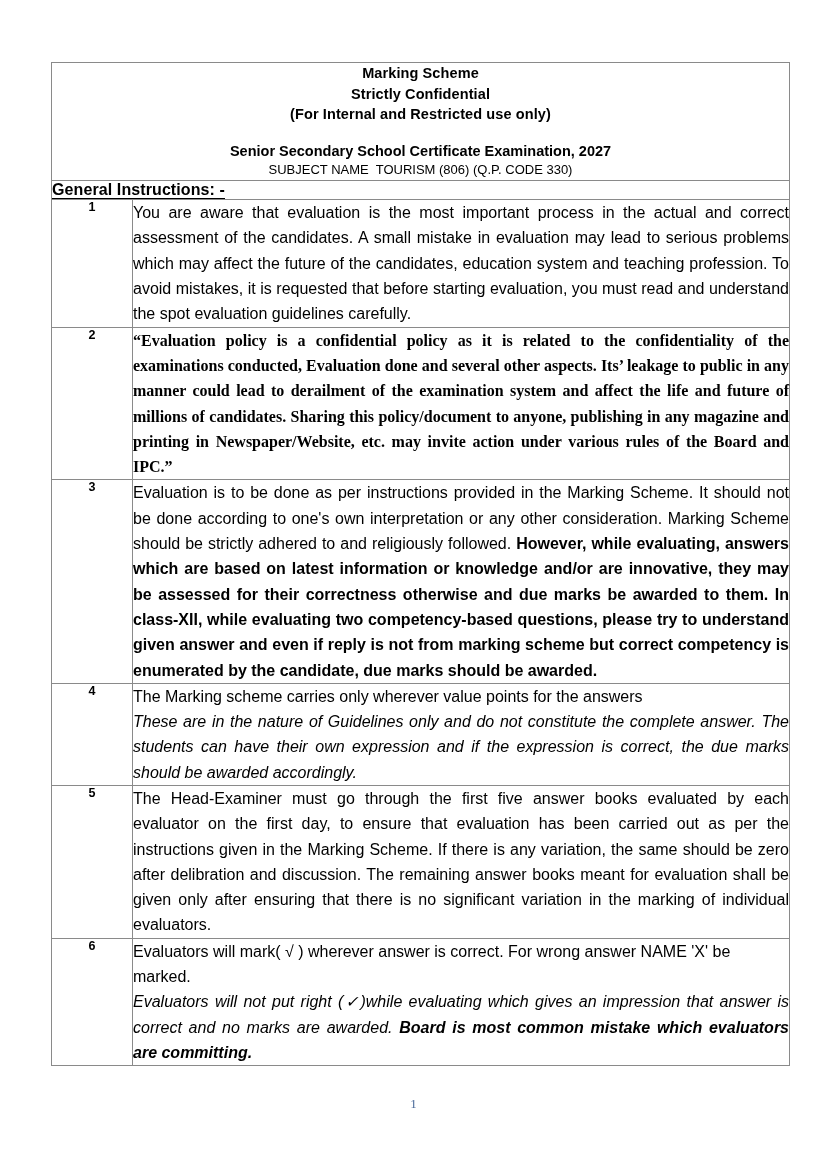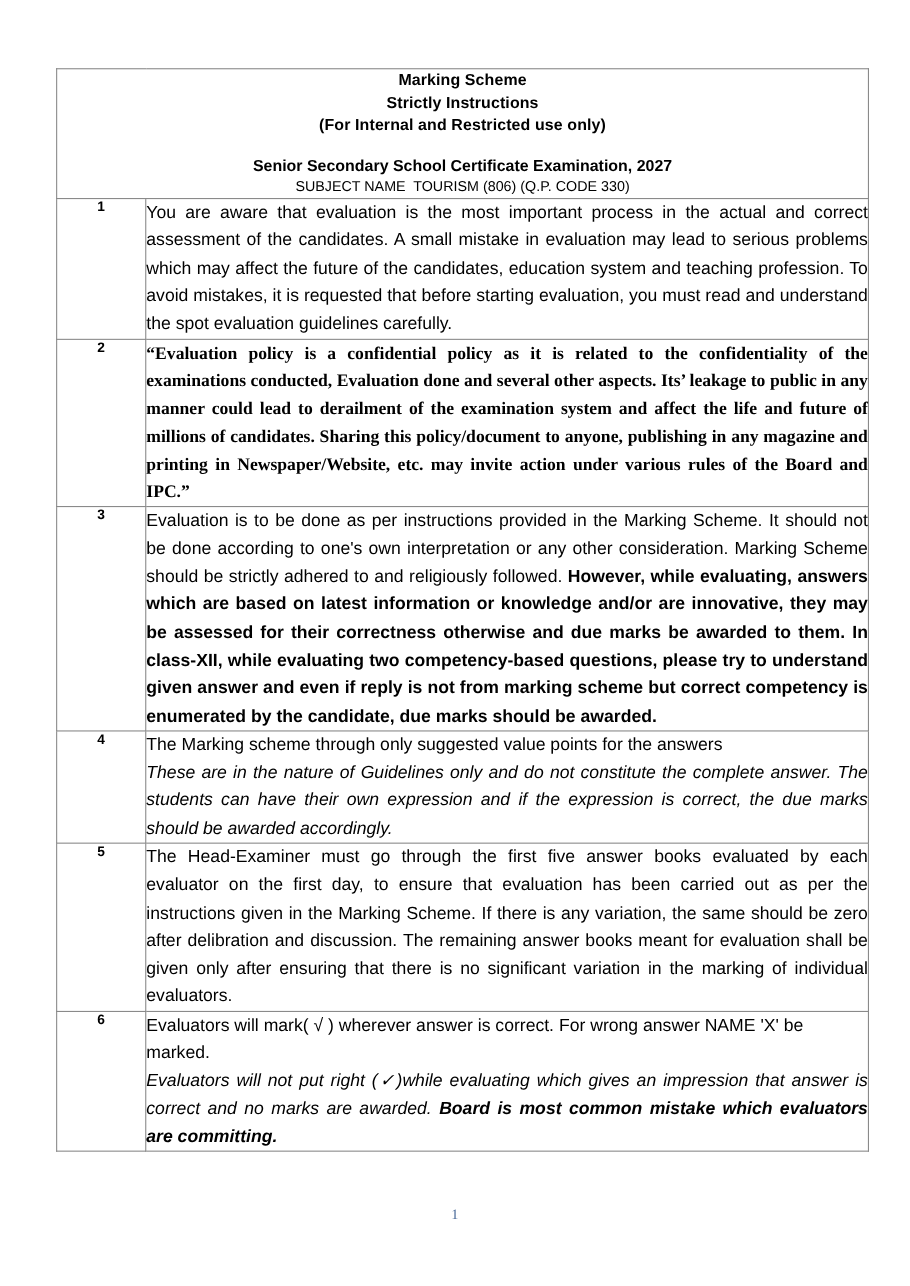--- a/index.html
+++ b/index.html
@@ -133,28 +133,33 @@
   <table class="doc-table">
     <colgroup>
       <col style="width:81px">
       <col style="width:657px">
     </colgroup>
     <tbody>
 
       <tr>
         <td class="header-cell" colspan="2">
           <div class="hdr-line">Marking Scheme</div>
-          <div class="hdr-line">Strictly Instructions</div>
+          <div class="hdr-line">Strictly Confidential</div>
           <div class="hdr-line">(For Internal and Restricted use only)</div>
           <div class="hdr-gap"></div>
           <div class="hdr-exam">Senior Secondary School Certificate Examination, 2027</div>
           <div class="hdr-subject">SUBJECT NAME  TOURISM (806) (Q.P. CODE 330)</div>
         </td>
       </tr>
 
+      <tr>
+        <td class="gi-cell" colspan="2">
+          <span class="gi-title">General Instructions: -</span>
+        </td>
+      </tr>
 
       <tr>
         <td class="num-cell">1</td>
         <td class="body-cell">
           <p class="para">You are aware that evaluation is the most important process in the actual and correct assessment of the candidates. A small mistake in evaluation may lead to serious problems which may affect the future of the candidates, education system and teaching profession. To avoid mistakes, it is requested that before starting evaluation, you must read and understand the spot evaluation guidelines carefully.</p>
         </td>
       </tr>
 
       <tr>
         <td class="num-cell">2</td>
@@ -166,21 +171,21 @@
       <tr>
         <td class="num-cell">3</td>
         <td class="body-cell">
           <p class="para"><span>Evaluation is to be done as per instructions provided in the Marking Scheme. It should not be done according to one's own interpretation or any other consideration. Marking Scheme should be strictly adhered to and religiously followed. </span><b>However, while evaluating, answers which are based on latest information or knowledge and/or are innovative, they may be assessed for their correctness otherwise and due marks be awarded to them. In class-XII, while evaluating two competency-based questions, please try to understand given answer and even if reply is not from marking scheme but correct competency is enumerated by the candidate, due marks should be awarded.</b></p>
         </td>
       </tr>
 
       <tr>
         <td class="num-cell">4</td>
         <td class="body-cell">
-          <p class="para last-left">The Marking scheme through only suggested value points for the answers</p>
+          <p class="para last-left">The Marking scheme carries only wherever value points for the answers</p>
           <p class="para">These are in the nature of Guidelines only and do not constitute the complete answer. The students can have their own expression and if the expression is correct, the due marks should be awarded accordingly.</p>
         </td>
       </tr>
 
       <tr>
         <td class="num-cell">5</td>
         <td class="body-cell">
           <p class="para">The Head-Examiner must go through the first five answer books evaluated by each evaluator on the first day, to ensure that evaluation has been carried out as per the instructions given in the Marking Scheme. If there is any variation, the same should be zero after delibration and discussion. The remaining answer books meant for evaluation shall be given only after ensuring that there is no significant variation in the marking of individual evaluators.</p>
         </td>
       </tr>

